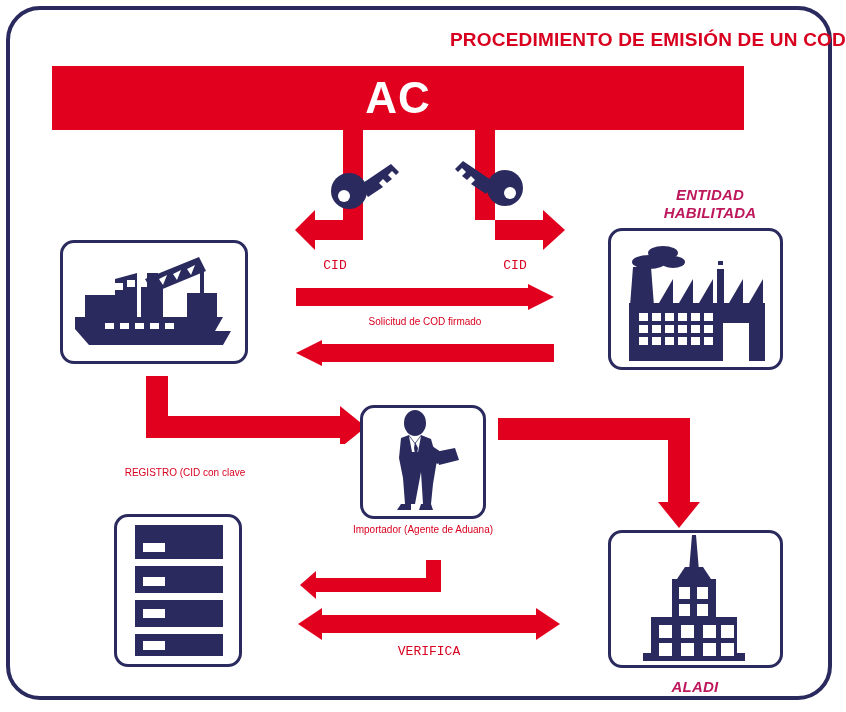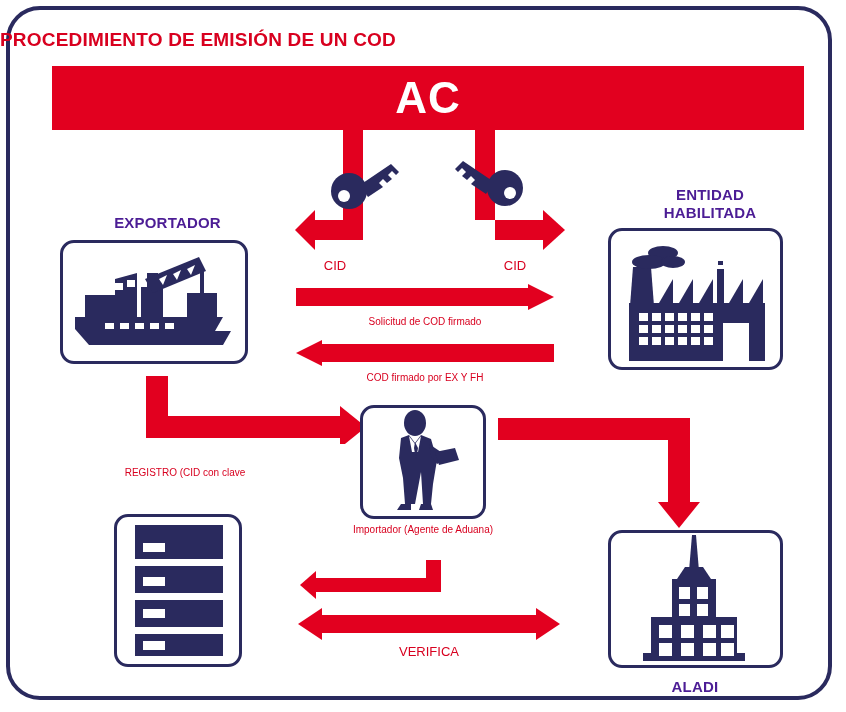--- a/index.html
+++ b/index.html
@@ -25,55 +25,56 @@
     height: 694px;
     border: 4px solid #2a2a5e;
     border-radius: 34px;
     box-sizing: border-box;
   }
   .abs { position: absolute; }
 
   
   .title {
     left: 0; top: 29px; width: 846px;
-    text-align: left;
+    text-align: right;
     color: #d8001f;
     font-size: 19px;
     font-weight: bold;
     letter-spacing: 0.2px;
   }
   .ac-banner {
-    left: 52px; top: 66px; width: 752px; height: 64px;
+    left: 52px; top: 66px; width: 692px; height: 64px;
     background: #e2001f;
   }
   .ac-banner span {
     display: block;
     text-align: center;
     color: #ffffff;
     font-size: 44px;
     font-weight: bold;
     line-height: 64px;
     letter-spacing: 1px;
   }
 
   .node-label {
-    color: #4c1d95;
+    color: #be185d;
     font-weight: bold;
     font-size: 15px;
     text-align: center;
     line-height: 18px;
     letter-spacing: 0.2px;
+    font-style: italic;
   }
   .flow-label {
     color: #d8001f;
     font-size: 10px;
     text-align: center;
     line-height: 19px;
   }
-  .flow-label.small { font-size: 13px; }
+  .flow-label.small { font-size: 13px; font-family: Liberation Mono, monospace; }
 
   
   .node-box {
     border: 3px solid #2a2a5e;
     border-radius: 14px;
     background: #ffffff;
     box-sizing: border-box;
   }
   .node-box svg { display: block; }
 </style>
@@ -116,21 +117,20 @@
         <circle cx="19" cy="33" r="18"></circle>
         <circle cx="14" cy="38" r="6" fill="#ffffff"></circle>
         <path d="M 30 27 L 61 6 L 69 14 L 66 17 L 62 13 L 58 17 L 62 21 L 57 25 L 53 21 L 49 25 L 53 29 L 38 39 Z"></path>
       </g>
     </svg>
   </div>
 
   <div class="abs flow-label small" style="left:300px; top:256px; width:70px;">CID</div>
   <div class="abs flow-label small" style="left:480px; top:256px; width:70px;">CID</div>
 
-  <div class="abs node-label" style="left:60px; top:214px; width:215px;">EXPORTADOR</div>
   <div class="abs node-box" style="left:60px; top:240px; width:188px; height:124px;">
     <svg width="182" height="118" viewBox="0 0 182 118">
       <g fill="#2a2a5e">
 
         <path d="M 12 74 L 160 74 L 152 88 L 168 88 L 160 102 L 26 102 L 12 86 Z"></path>
 
         <path d="M 22 52 L 52 52 L 52 36 L 74 30 L 74 74 L 22 74 Z"></path>
         <rect x="26" y="43" width="8" height="7" fill="#ffffff"></rect>
         <rect x="38" y="43" width="8" height="7" fill="#ffffff"></rect>
         <rect x="52" y="40" width="8" height="7" fill="#ffffff"></rect>
@@ -209,21 +209,20 @@
   <svg class="abs" style="left:296px; top:284px;" width="258" height="26">
     <rect x="0" y="4" width="232" height="18" fill="#e2001f"></rect>
     <polygon points="232,0 232,26 258,13" fill="#e2001f"></polygon>
   </svg>
   <div class="abs flow-label" style="left:280px; top:312px; width:290px;">Solicitud de COD firmado</div>
 
   <svg class="abs" style="left:296px; top:340px;" width="258" height="26">
     <rect x="26" y="4" width="232" height="18" fill="#e2001f"></rect>
     <polygon points="26,0 26,26 0,13" fill="#e2001f"></polygon>
   </svg>
-  <div class="abs flow-label" style="left:280px; top:368px; width:290px;">COD firmado por EX Y FH</div>
 
   <svg class="abs" style="left:146px; top:376px;" width="220" height="68">
     <path d="M 0 0 L 22 0 L 22 40 L 0 40 Z" fill="#e2001f"></path>
     <rect x="0" y="40" width="194" height="22" fill="#e2001f"></rect>
     <polygon points="194,30 194,72 220,51" fill="#e2001f"></polygon>
   </svg>
 
   <div class="abs node-box" style="left:360px; top:405px; width:126px; height:114px;">
     <svg width="120" height="108" viewBox="0 0 120 108">
       <g fill="#2a2a5e">

